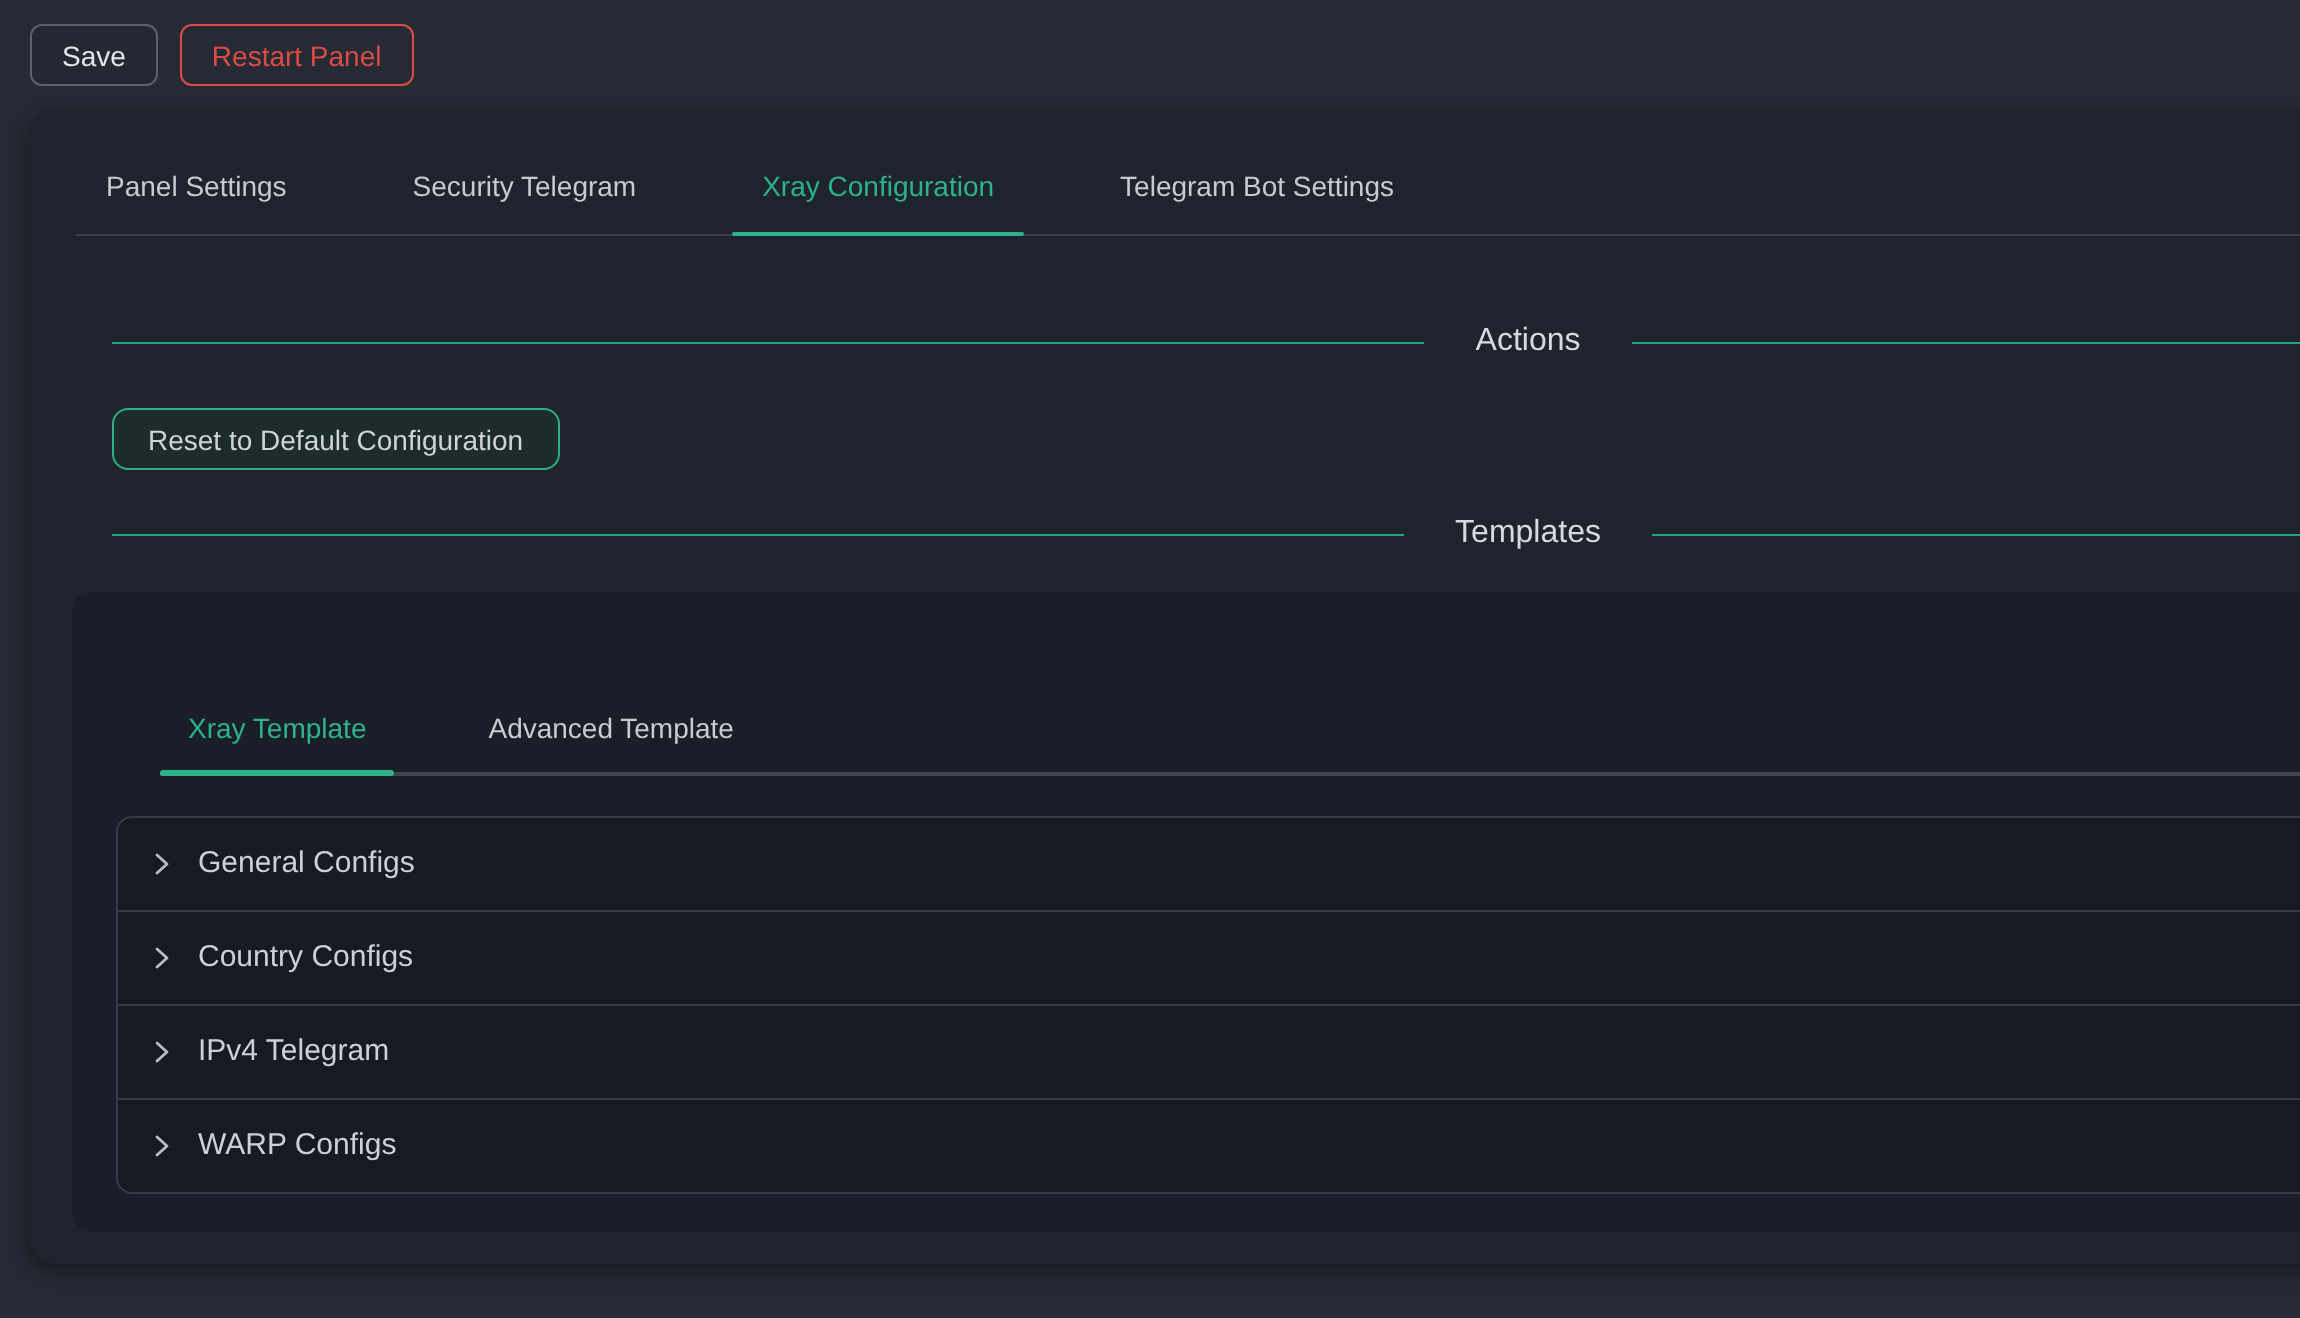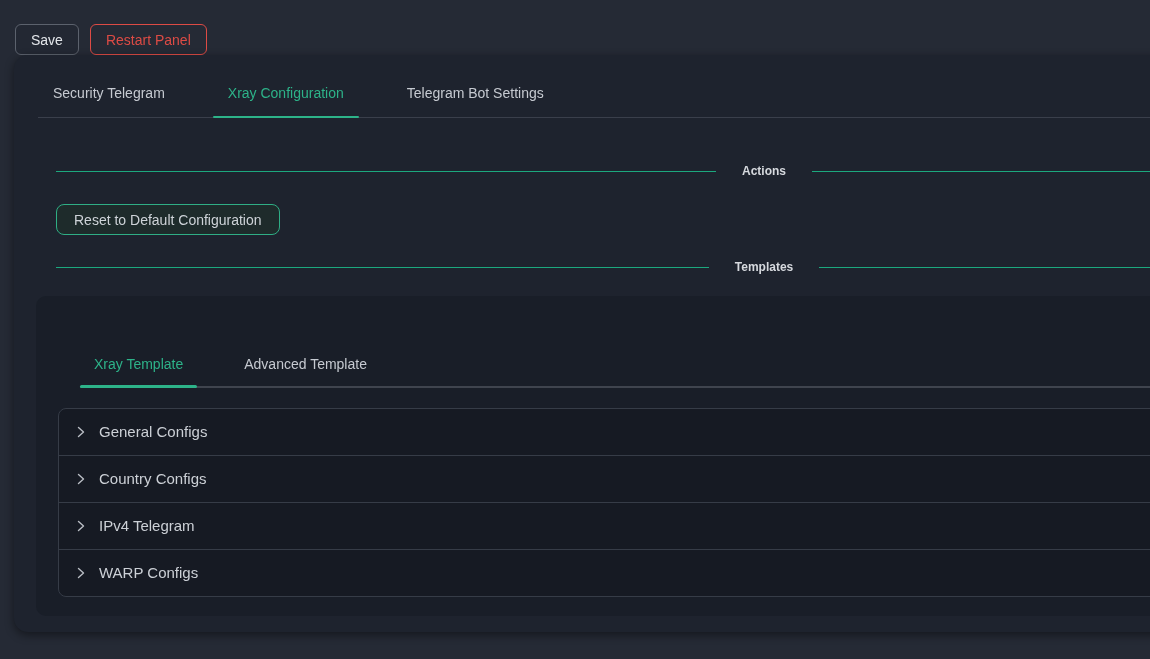--- a/index.html
+++ b/index.html
@@ -6,21 +6,21 @@
   html, body {
     width: 1150px; height: 659px;
     overflow: hidden;
     background: #252a35;
     font-family: "Liberation Sans", sans-serif;
     position: relative;
   }
 
   
   .topbar {
-    position: absolute; left: 0; top: 12px; width: 1150px; height: 55px;
+    position: absolute; left: 0; top: 0; width: 1150px; height: 55px;
     display: flex; align-items: flex-start; padding: 12px 0 0 15px;
   }
   .btn {
     height: 31px; border-radius: 6px; font-size: 14px;
     padding: 0 15px; cursor: pointer;
     font-family: "Liberation Sans", sans-serif;
     display: inline-flex; align-items: center; justify-content: center;
   }
   .btn-save {
     background: #232833; border: 1px solid #5c626d; color: #e3e6ea;
@@ -49,21 +49,21 @@
   .tabs-main { margin: 0 24px; padding-top: 20px; border-bottom: 1px solid #3a3f4b; }
   .tabs-main .tab { padding: 10px 15px 16px; }
   .tabs-main .tab.active::after {
     content: ""; position: absolute; left: 0; right: 0; bottom: -1px;
     height: 2px; background: #2db389; border-radius: 2px;
   }
 
   
   .divider { display: flex; align-items: center; height: 32px; margin: 37px 42px 0; }
   .divider .line { flex: 1; height: 1px; background: #1ca87e; }
-  .divider .label { margin: 0 26px; font-size: 12px; color: #d6d9de; font-weight: bold; }
+  .divider .label { margin: 0 26px; font-size: 16px; color: #d6d9de; }
   .divider.templates { margin-top: 16px; }
 
   
   .btn-reset {
     display: inline-flex; align-items: center;
     margin: 17px 0 0 42px; height: 31px; padding: 0 17px;
     background: #1e2b2b; border: 1px solid #2fae85; border-radius: 8px;
     color: #ced3d8; font-size: 14px; cursor: pointer;
     font-family: "Liberation Sans", sans-serif;
   }
@@ -100,20 +100,21 @@
 
 <div class="topbar">
   <button class="btn btn-save">Save</button>
   <button class="btn btn-restart">Restart Panel</button>
 </div>
 
 <div class="main-card">
 
   
   <div class="tabs tabs-main">
+    <div class="tab">Panel Settings</div>
     <div class="tab">Security Telegram</div>
     <div class="tab active">Xray Configuration</div>
     <div class="tab">Telegram Bot Settings</div>
   </div>
 
   
   <div class="divider">
     <div class="line"></div>
     <div class="label">Actions</div>
     <div class="line"></div>

